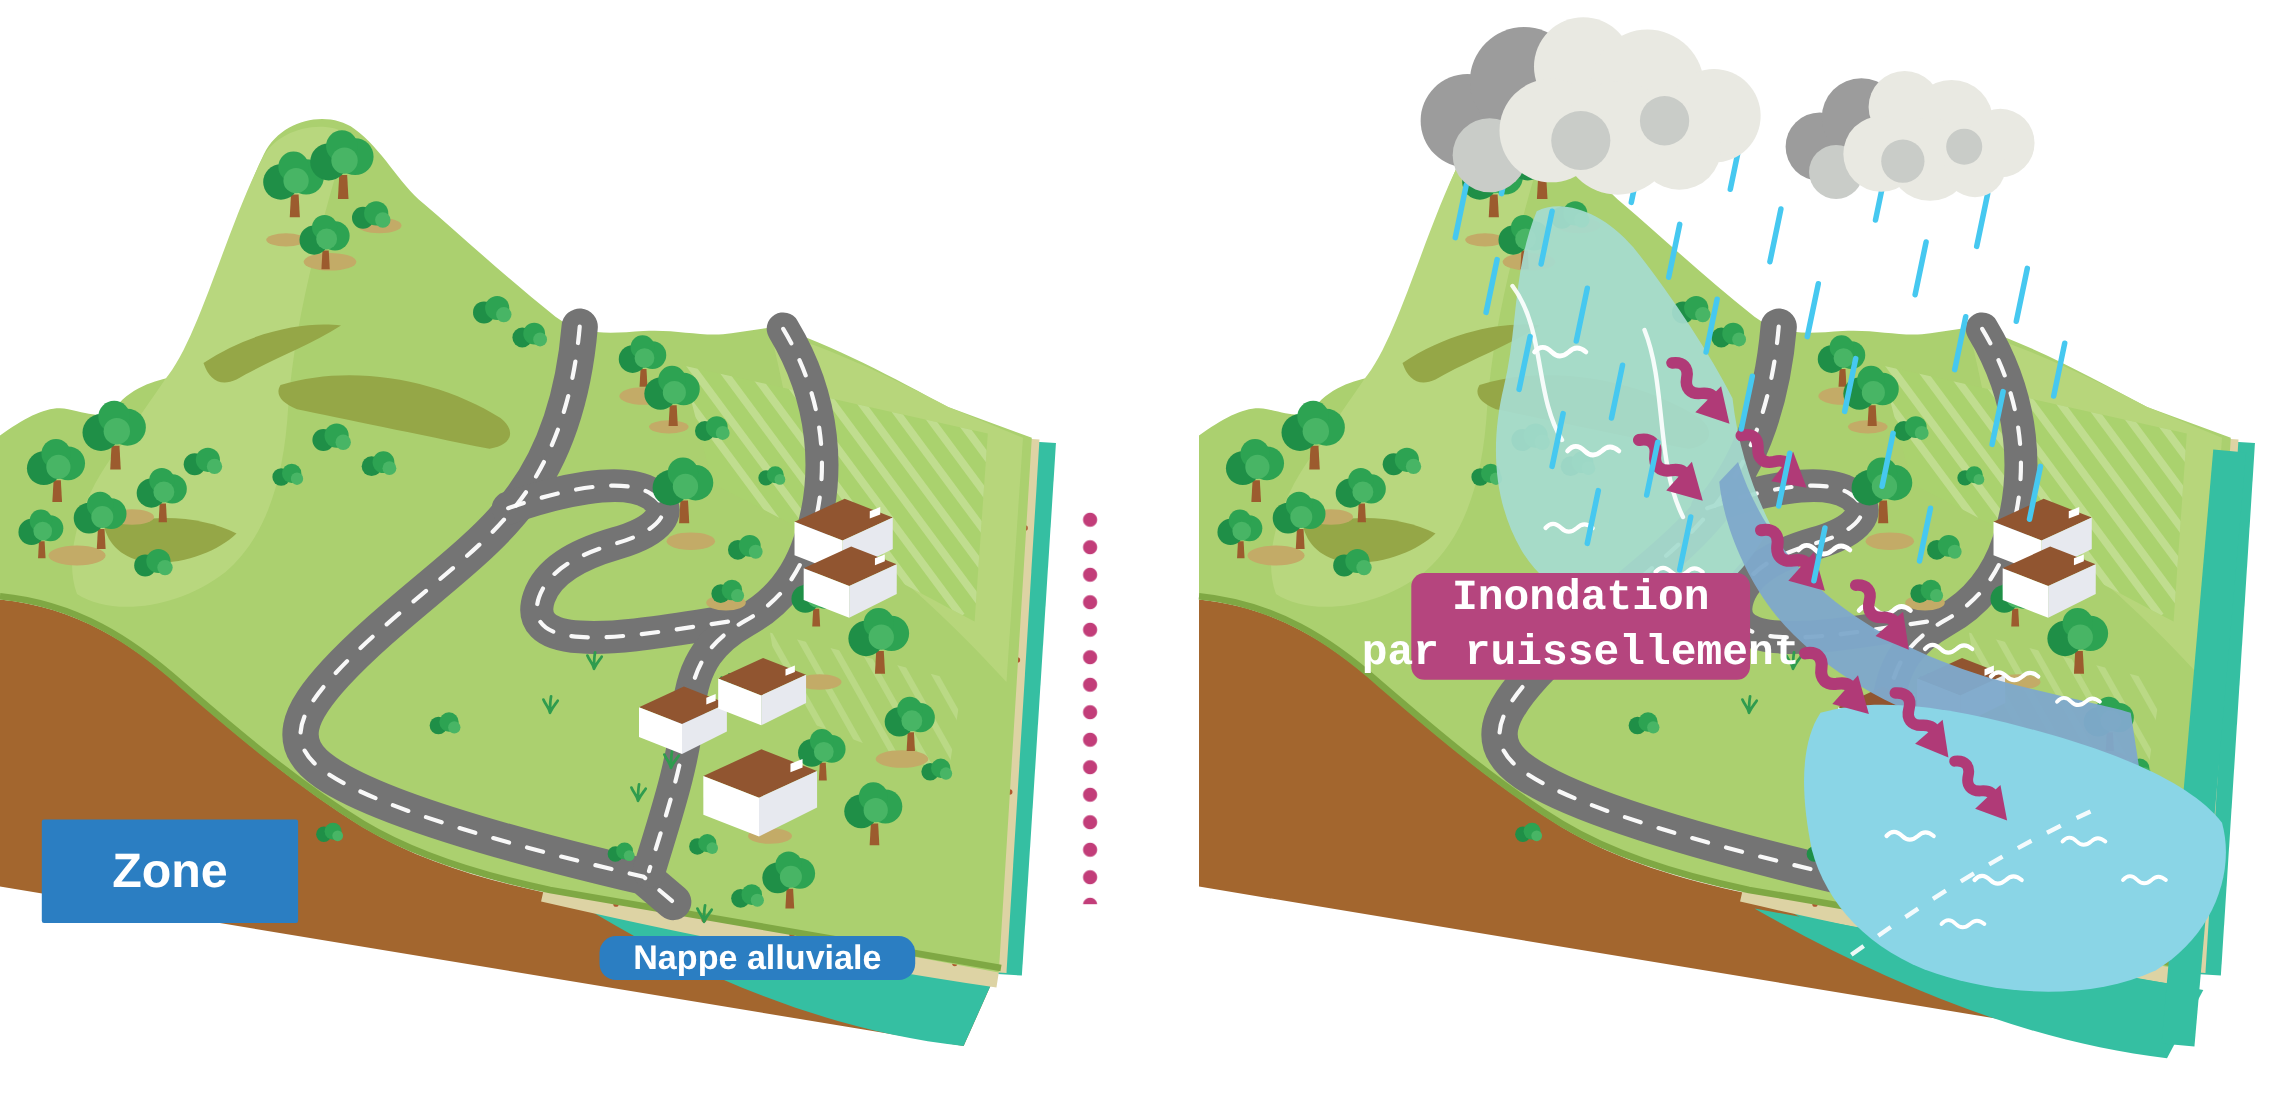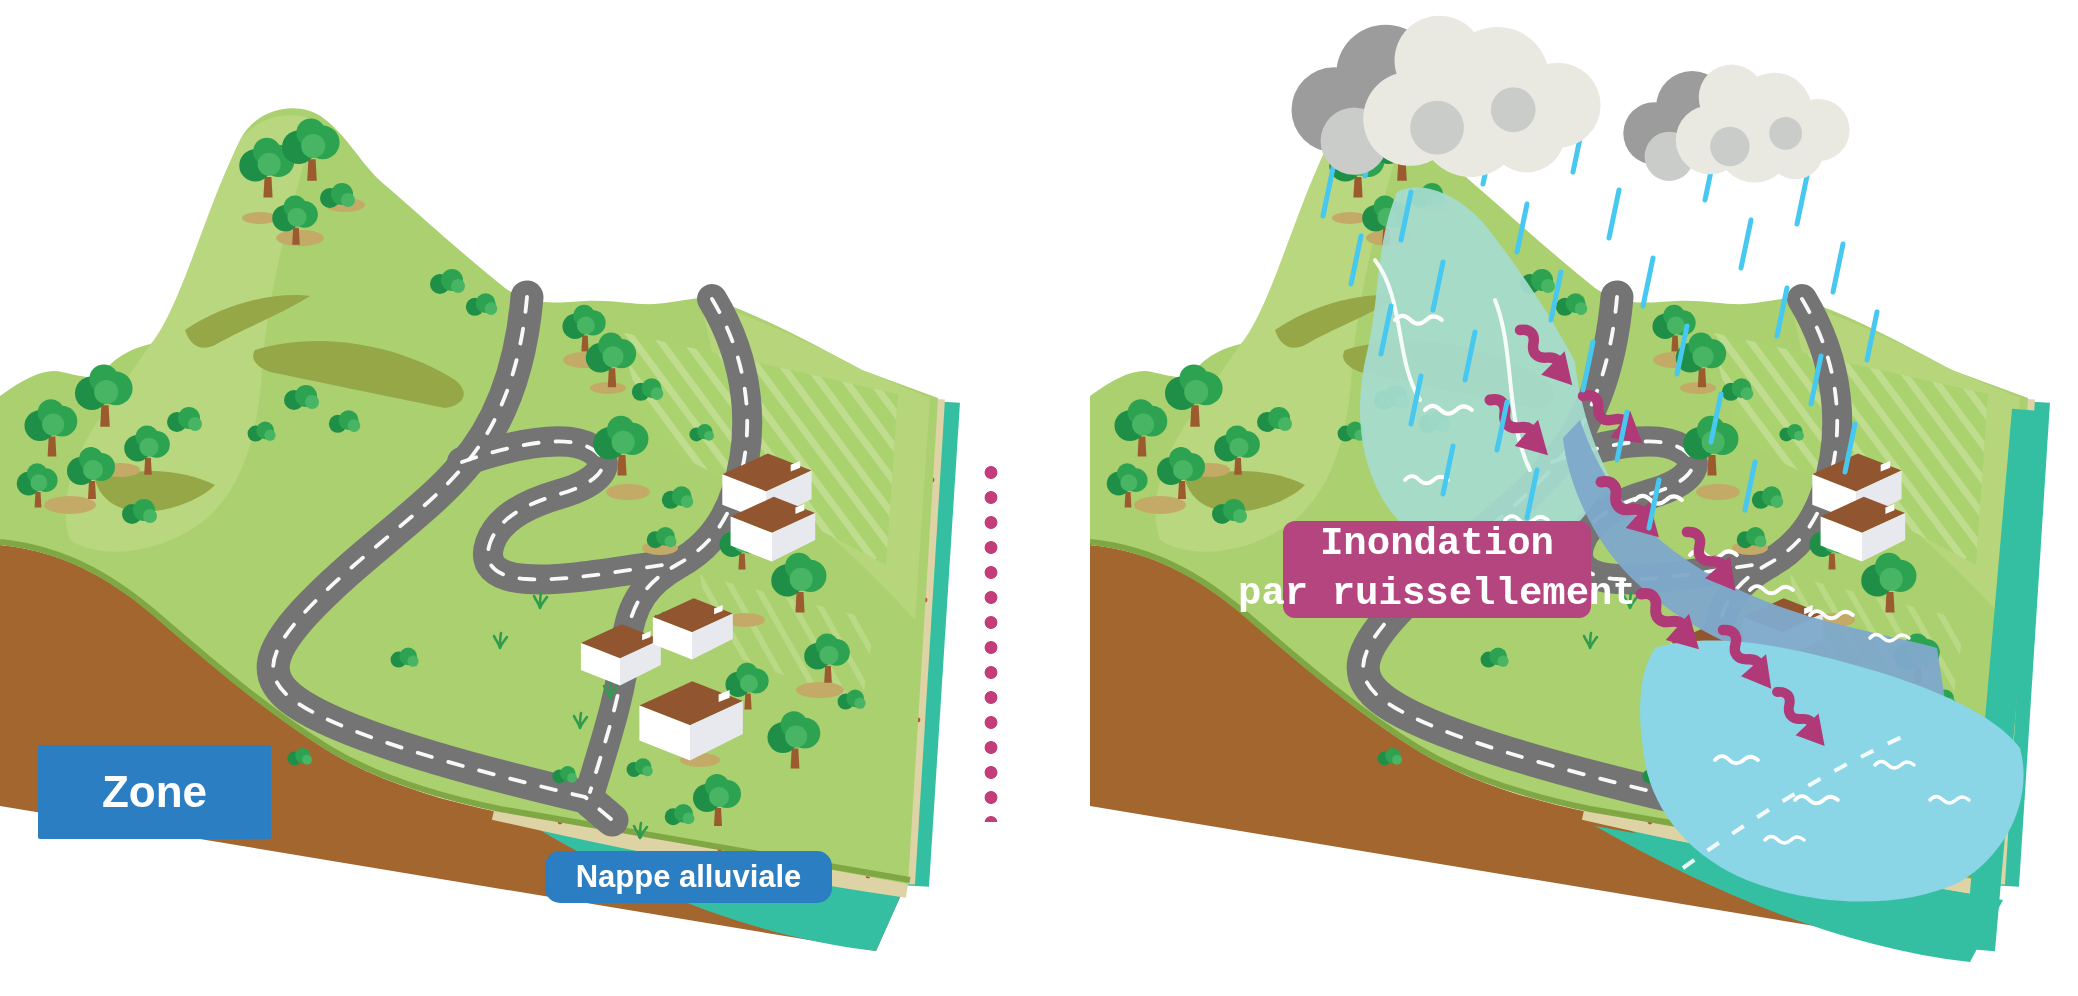--- a/index.html
+++ b/index.html
@@ -13,21 +13,21 @@
   .map-label{
     position:absolute;display:flex;flex-direction:column;align-items:center;justify-content:center;
     color:var(--label-text,#fff);font-weight:700;text-align:center;line-height:1.28;
   }
   .map-label .ln{display:block;white-space:nowrap;}
   #label-zone{
     left:38px;top:697px;width:233px;height:94px;border-radius:2px;
     background:var(--label-blue,#2b7ec2);font-size:44px;margin-top:48px;
   }
   #label-nappe{
-    left:545px;top:851px;width:287px;height:52px;border-radius:15px;
+    left:545px;top:851px;width:287px;height:40px;border-radius:15px;
     background:var(--label-blue,#2b7ec2);font-size:31px;
   }
   #label-inondation{
     left:1283px;top:521px;width:308px;height:97px;border-radius:12px;
     background:var(--label-magenta,#b5457e);font-size:39px;font-family:Liberation Mono, monospace;
   }
   #divider{
     position:absolute;left:984px;top:460px;width:14px;height:362px;
     background-image:radial-gradient(circle at 50% 50%, var(--divider-dot,#c23d79) 6px, rgba(0,0,0,0) 6.8px);
     background-size:14px 25px;background-repeat:repeat-y;background-position:center top;

